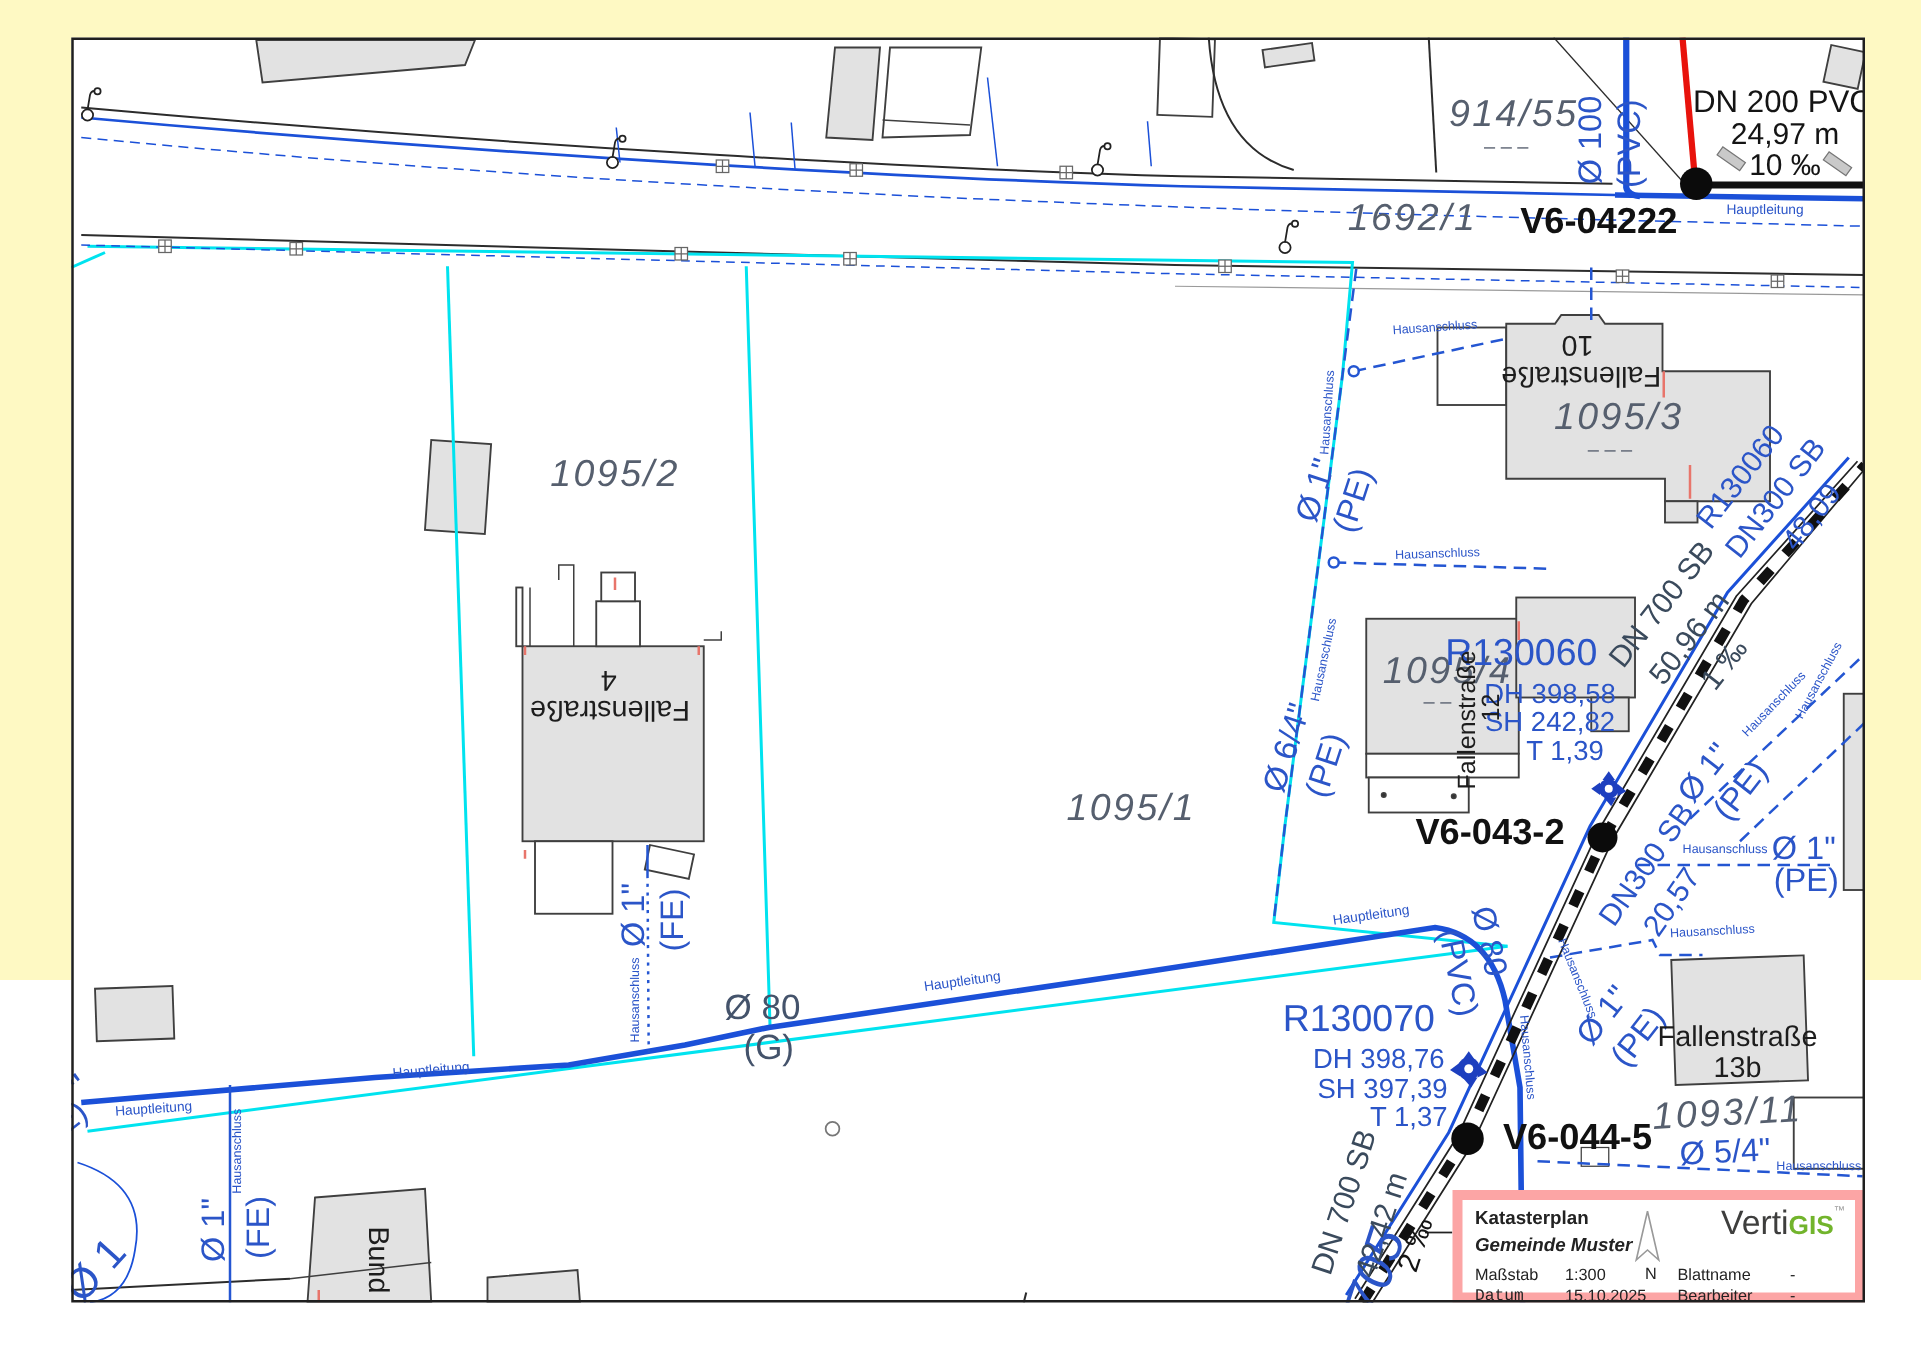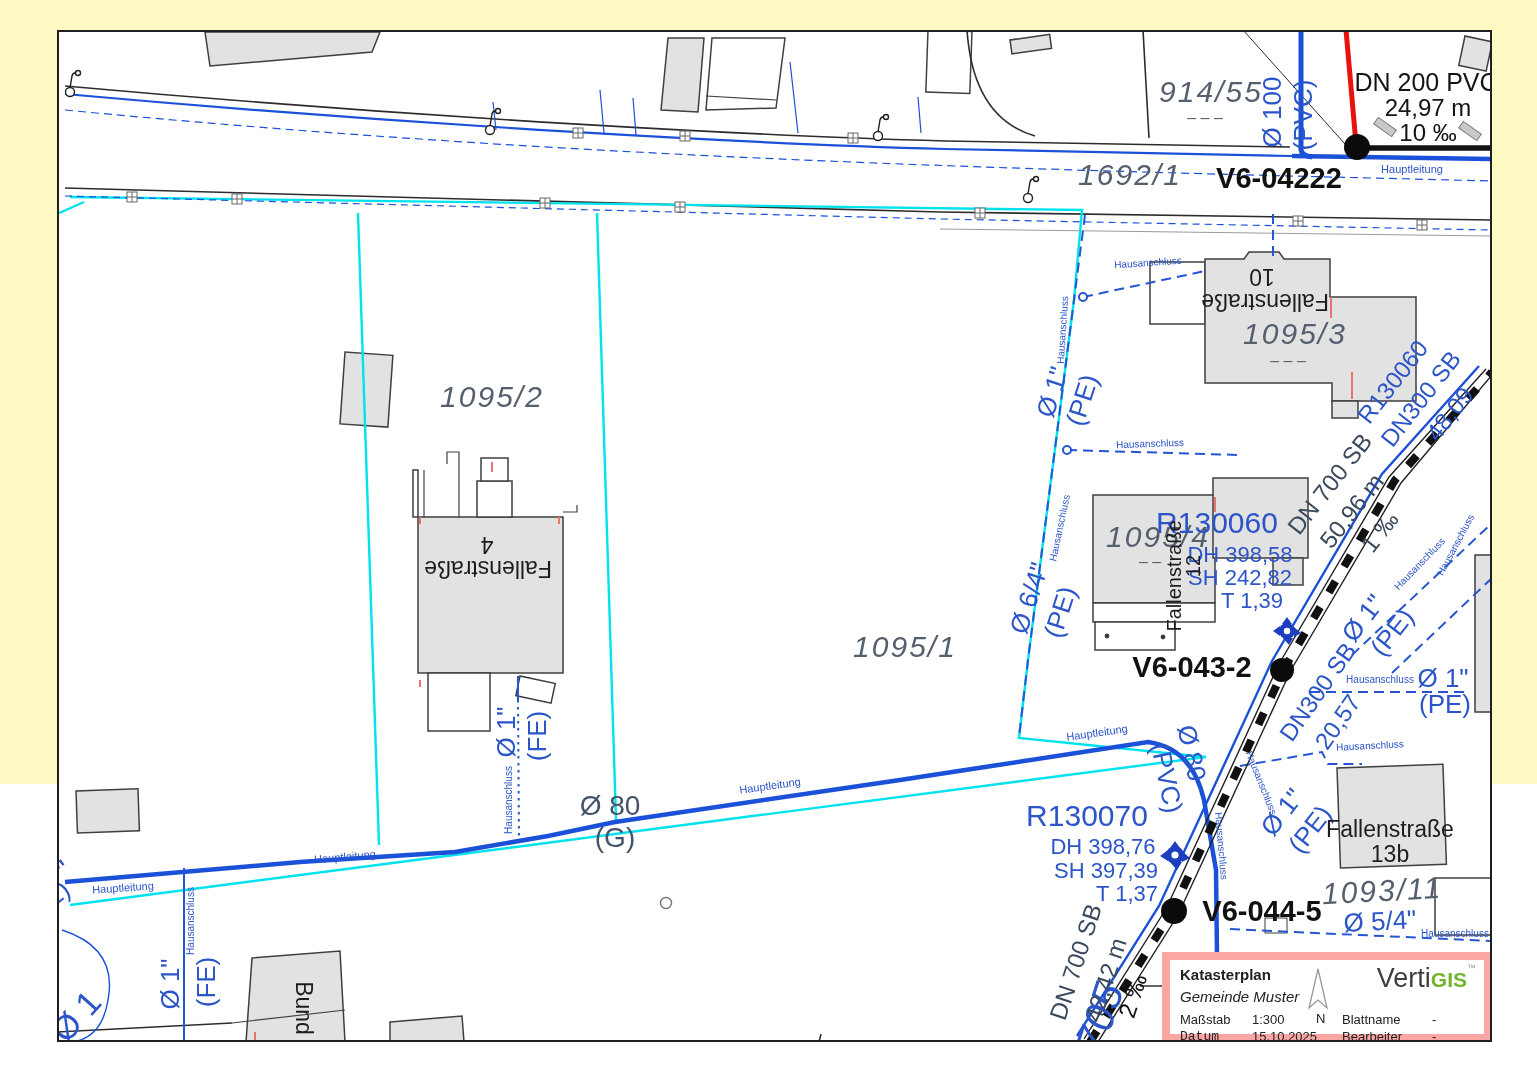--- a/index.html
+++ b/index.html
@@ -7,21 +7,21 @@
   .page{position:relative;width:1537px;height:784px;background:#fef9c3;}
   .map-clip{position:absolute;left:57px;top:30px;width:1435px;height:1012px;overflow:hidden;background:#fff;}
   .map-inner{position:absolute;left:-57px;top:-30px;width:1537px;height:1080px;}
   .map-inner > svg{position:absolute;left:0;top:0;z-index:1;}
   #labels{position:absolute;left:0;top:0;width:1537px;height:1080px;z-index:3;pointer-events:none;}
   .lbl{position:absolute;line-height:1;white-space:nowrap;transform-origin:center center;}
   .frame{position:absolute;left:57px;top:30px;width:1435px;height:1012px;border:2.5px solid #1f1f1f;box-sizing:border-box;z-index:6;pointer-events:none;}
   .legend{position:absolute;left:1162px;top:952px;width:330px;height:90px;background:#fff;border:8px solid #fca5a5;box-sizing:border-box;z-index:5;}
   .legend span{position:absolute;color:#222;font-size:13px;line-height:1;}
   .lg-title{left:10px;top:7px;font-size:15px !important;font-weight:bold;}
-  .lg-muni{left:10px;top:29px;font-size:15px !important;font-weight:normal;font-style:italic;}
+  .lg-muni{left:10px;top:29px;font-size:15px !important;font-weight:bold;font-style:italic;}
   .lg-mass{left:10px;top:53px;} .lg-massv{left:82px;top:53px;}
   .lg-datum{left:10px;top:70px;font-family:Liberation Mono, monospace;} .lg-datumv{left:82px;top:70px;}
   .lg-blatt{left:172px;top:53px;} .lg-blattv{left:262px;top:53px;}
   .lg-bearb{left:172px;top:70px;} .lg-bearbv{left:262px;top:70px;}
   .lg-north-svg{position:absolute;left:133px;top:6px;}
   .lg-north{left:146px;top:52px;color:#444;}
   .lg-logo{position:absolute;right:8px;top:4px;font-size:27px;line-height:1.1;}
   .lg-logo .p1{position:static;font-size:27px;color:#3e3e3d;font-weight:normal;}
   .lg-logo .p2{position:static;font-size:21px;color:#72b42c;font-weight:bold;}
   .lg-logo .tm{position:static;font-size:9px;color:#9a9a9a;vertical-align:top;}
@@ -272,21 +272,21 @@
               <line x1="-5" y1="0" x2="5" y2="0"></line>
               <line x1="0" y1="-5" x2="0" y2="5"></line>
             </g>
         </g>
       </svg>
 
       <div id="labels">
           <div class="lbl" style="left: 1211px; top: 92px; font-size: 30px; color: rgb(86, 95, 110); transform: translate(-50%, -50%) rotate(0deg); font-style: italic; letter-spacing: 2px;">914/55</div>
           <div class="lbl" style="left: 1205px; top: 118px; font-size: 16px; color: rgb(86, 95, 110); transform: translate(-50%, -50%) rotate(0deg);">– – –</div>
           <div class="lbl" style="left: 1130px; top: 175px; font-size: 30px; color: rgb(86, 95, 110); transform: translate(-50%, -50%) rotate(0deg); font-style: italic; letter-spacing: 2px;">1692/1</div>
-          <div class="lbl" style="left: 492px; top: 397px; font-size: 30px; color: rgb(86, 95, 110); transform: translate(-50%, -50%) rotate(0deg); font-style: italic; letter-spacing: 2px;">1095/2</div>
+          <div class="lbl" style="left: 492px; top: 380px; font-size: 30px; color: rgb(86, 95, 110); transform: translate(-50%, -50%) rotate(0deg); font-style: italic; letter-spacing: 2px;">1095/2</div>
           <div class="lbl" style="left: 905px; top: 647px; font-size: 30px; color: rgb(86, 95, 110); transform: translate(-50%, -50%) rotate(0deg); font-style: italic; letter-spacing: 2px;">1095/1</div>
           <div class="lbl" style="left: 1295px; top: 334px; font-size: 30px; color: rgb(86, 95, 110); transform: translate(-50%, -50%) rotate(0deg); font-style: italic; letter-spacing: 2px;">1095/3</div>
           <div class="lbl" style="left: 1288px; top: 361px; font-size: 16px; color: rgb(86, 95, 110); transform: translate(-50%, -50%) rotate(0deg);">– – –</div>
           <div class="lbl" style="left: 1158px; top: 537px; font-size: 30px; color: rgb(86, 95, 110); transform: translate(-50%, -50%) rotate(0deg); font-style: italic; letter-spacing: 2px;">1095/4</div>
           <div class="lbl" style="left: 1150px; top: 562px; font-size: 16px; color: rgb(86, 95, 110); transform: translate(-50%, -50%) rotate(0deg);">– –</div>
           <div class="lbl" style="left: 1382px; top: 891px; font-size: 30px; color: rgb(86, 95, 110); transform: translate(-50%, -50%) rotate(-3deg); font-style: italic; letter-spacing: 2px;">1093/11</div>
           <div class="lbl" style="left: 1100px; top: 1018px; font-size: 42px; color: rgb(43, 85, 200); transform: translate(-50%, -50%) rotate(-72deg); font-style: italic;">705</div>
           <div class="lbl" style="left: 1279px; top: 178px; font-size: 29px; color: rgb(17, 17, 17); transform: translate(-50%, -50%) rotate(0deg); font-weight: bold;">V6-04222</div>
           <div class="lbl" style="left: 1192px; top: 667px; font-size: 29px; color: rgb(17, 17, 17); transform: translate(-50%, -50%) rotate(0deg); font-weight: bold;">V6-043-2</div>
           <div class="lbl" style="left: 1262px; top: 911px; font-size: 29px; color: rgb(17, 17, 17); transform: translate(-50%, -50%) rotate(0deg); font-weight: bold;">V6-044-5</div>

